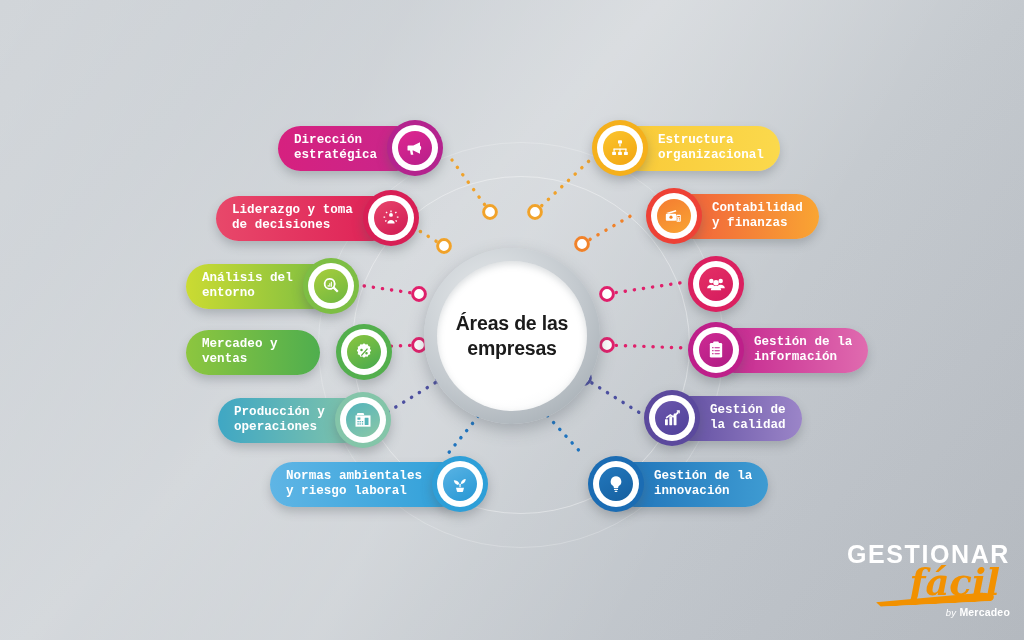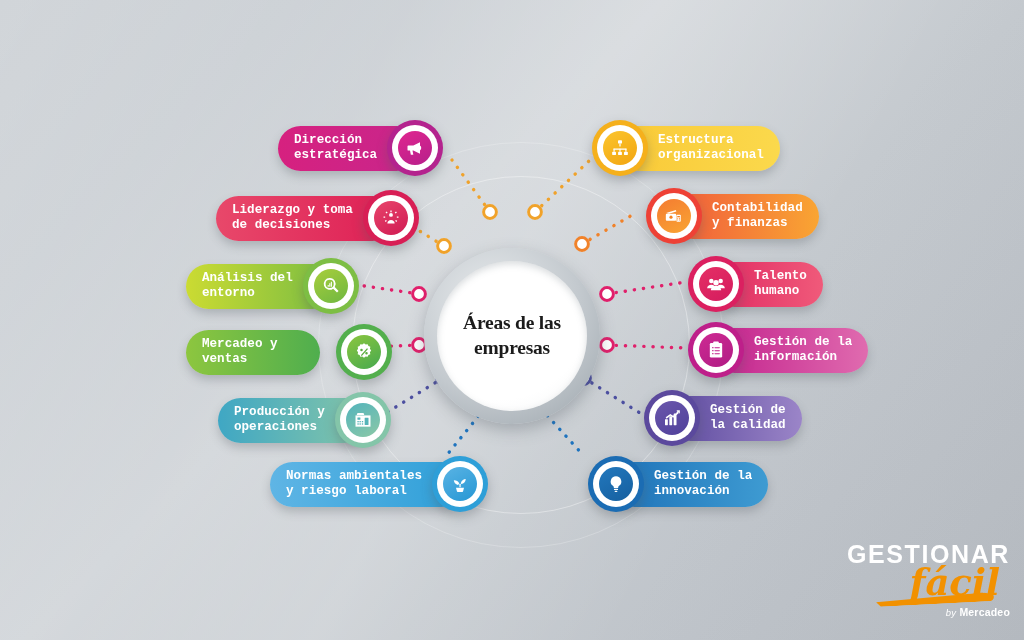--- a/index.html
+++ b/index.html
@@ -35,21 +35,21 @@
   svg#wires { position: absolute; left:0; top:0; width: 1024px; height: 640px; pointer-events:none; }
 
   
   #center {
     position: absolute;
     left: 424px; top: 248px;
     width: 176px; height: 176px;
     border-radius: 50%;
     background: radial-gradient(circle at 38% 32%, #e9ecee 0%, #c3c9ce 55%, #9aa3aa 100%);
     box-shadow: 0 6px 16px rgba(80,88,96,0.35);
-    display: flex; align-items: center; justify-content: center; font-family: Liberation Serif, serif;
+    display: flex; align-items: center; justify-content: center;
   }
   #center-inner {
     width: 150px; height: 150px;
     border-radius: 50%;
     background: radial-gradient(circle at 40% 30%, #ffffff 0%, #ffffff 68%, #f3f4f5 100%);
     box-shadow: inset 0 3px 7px rgba(120,128,136,0.28);
     display: flex; align-items: center; justify-content: center;
     text-align: center;
   }
   #center-title {
@@ -315,22 +315,20 @@
           <div class="core" style="background: linear-gradient(150deg, rgb(229, 47, 101), rgb(212, 27, 94));">
             <svg viewBox="0 0 24 24">
               <circle cx="6.4" cy="8.5" r="2.7"></circle>
               <circle cx="17.6" cy="8.5" r="2.7"></circle>
               <path d="M1.4 17.2c0-2.6 2.2-4.2 5-4.2s5 1.6 5 4.2zM12.6 17.2c0-2.6 2.2-4.2 5-4.2s5 1.6 5 4.2z"></path>
               <circle cx="12" cy="10.4" r="3.3"></circle>
               <path d="M5.8 19.6c0-3.2 2.8-5.2 6.2-5.2s6.2 2 6.2 5.2z"></path>
             </svg>
           </div>
         </div>
-        <div class="pill" style="background: linear-gradient(90deg, rgb(224, 42, 98), rgb(240, 90, 122));"><span>Talento
-humano</span></div>
       </div>
       <div class="node right" style="left: 688px; top: 322px;">
         <div class="badge" style="background: rgb(190, 31, 138);">
           <div class="ringwhite"></div>
           <div class="core" style="background: linear-gradient(150deg, rgb(206, 42, 147), rgb(176, 28, 132));">
             <svg viewBox="0 0 24 24">
               <rect x="4.6" y="3.6" width="14.8" height="17.4" rx="1.6"></rect>
               <rect x="8.6" y="1.8" width="6.8" height="3.4" rx="1.2"></rect>
               <g fill="#c2218c">
                 <rect x="7.4" y="8.4" width="1.6" height="1.6" rx="0.3"></rect>

